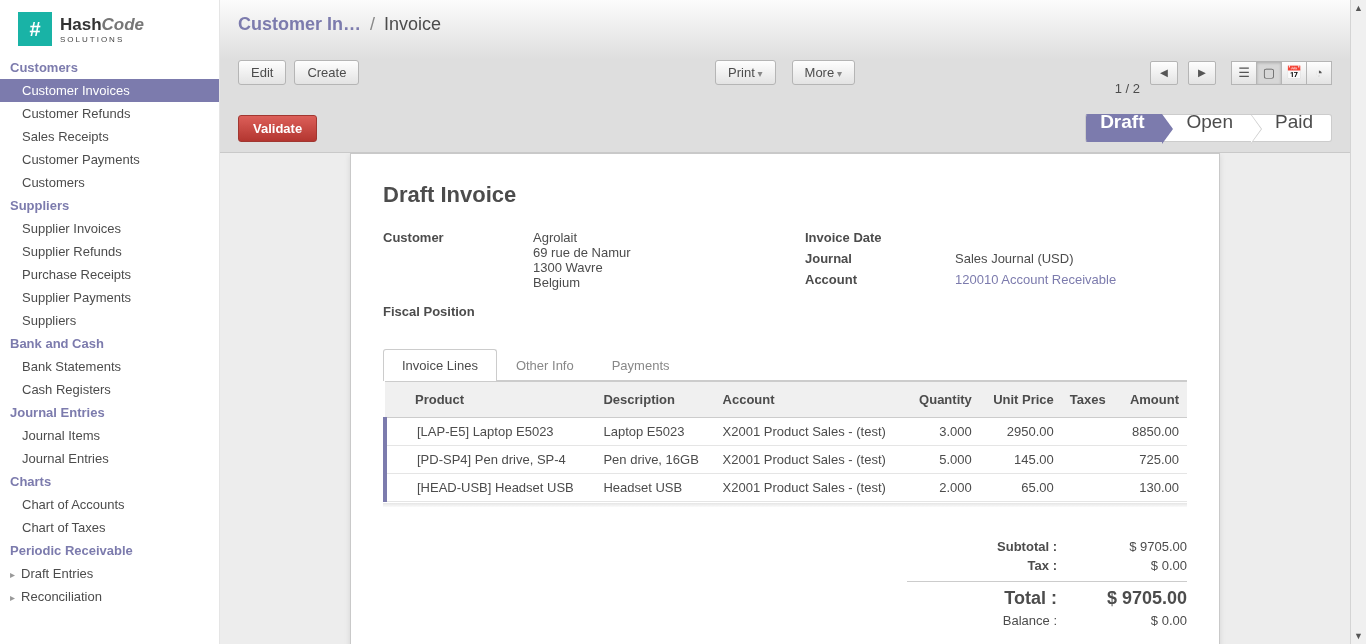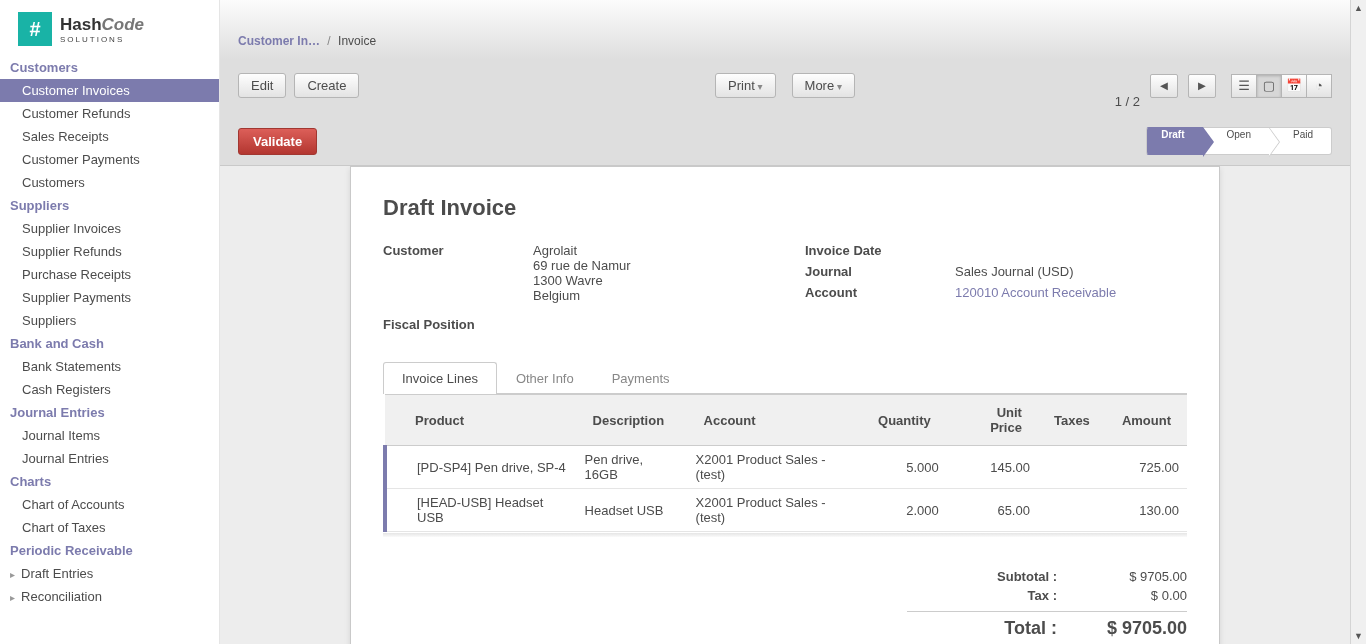--- a/index.html
+++ b/index.html
@@ -15,38 +15,38 @@
 .logo-main { font-size: 17px; font-weight: 600; color: #333; }
 .logo-main .gray { color: #777; font-style: italic; }
 .logo-sub { font-size: 8px; letter-spacing: 2px; color: #444; }
 .nav-group-title { color: #7c7bad; font-size: 13px; font-weight: bold; padding: 4px 10px; cursor: pointer; }
 .nav-item { padding: 4px 10px 4px 22px; color: #4c4c4c; cursor: pointer; }
 .nav-item.active { background: #7c7bad; color: #fff; }
 .nav-item.expand { padding-left: 10px; color: #4c4c4c; }
 .nav-item.expand::before { content: "▸"; color: #999; font-size: 10px; margin-right: 6px; }
 .main { flex: 1; display: flex; flex-direction: column; background: linear-gradient(to bottom, #fcfcfc 0, #dedede 60px); position: relative; margin-right: 16px; }
 .header { padding: 14px 18px 0; }
-.breadcrumb { font-size: 12px; color: #7c7bad; font-weight: bold; margin-bottom: 14px; margin-top: 20px; }
+.breadcrumb { font-size: 18px; color: #7c7bad; font-weight: bold; margin-bottom: 14px; }
 .breadcrumb .sep { color: #888; font-weight: normal; margin: 0 4px; }
 .breadcrumb .current { color: #4c4c4c; font-weight: normal; }
 .toolbar { display: flex; align-items: center; padding: 0 18px 12px; position: relative; }
 .btn { border: 1px solid #b5b5b5; background: linear-gradient(#fefefe,#e3e3e3); padding: 4px 12px; border-radius: 3px; cursor: pointer; font-size: 13px; color: #4c4c4c; }
 .btn + .btn { margin-left: 8px; }
 .btn.drop::after { content: " ▾"; font-size: 10px; color: #888; }
 .toolbar-center { position: absolute; left: 50%; transform: translateX(-50%); display: flex; gap: 8px; }
 .toolbar-right { margin-left: auto; display: flex; align-items: center; gap: 10px; }
 .pager { color: #4c4c4c; font-size: 13px; margin-top: 32px; }
 .navbtn { width: 28px; height: 24px; border: 1px solid #b5b5b5; background: linear-gradient(#fefefe,#e3e3e3); display: inline-flex; align-items: center; justify-content: center; cursor: pointer; border-radius: 2px; color: #555; }
 .viewbtns { display: flex; }
 .viewbtn { width: 26px; height: 24px; border: 1px solid #b5b5b5; background: linear-gradient(#fefefe,#e3e3e3); display: inline-flex; align-items: center; justify-content: center; cursor: pointer; margin-left: -1px; color: #555; font-size: 13px; }
 .viewbtn.active { background: #d7d7d7; box-shadow: inset 0 1px 3px rgba(0,0,0,.2); }
 .statusbar { display: flex; align-items: center; padding: 6px 18px 10px; border-bottom: 1px solid #c9c9c9; }
 .btn-validate { background: linear-gradient(#dc5f59,#b33630); color: #fff; border: 1px solid #a13731; padding: 5px 14px; border-radius: 3px; font-weight: bold; cursor: pointer; font-size: 13px; }
 .status-steps { margin-left: auto; display: flex; height: 28px; }
-.step { position: relative; padding: 5px 18px 18px 24px; background: #fff; color: #4c4c4c; font-size: 10px; border-top: 1px solid #ccc; border-bottom: 1px solid #ccc; display: flex; align-items: center; }
+.step { position: relative; padding: 5px 18px 18px 24px; background: #fff; color: #4c4c4c; font-size: 19px; border-top: 1px solid #ccc; border-bottom: 1px solid #ccc; display: flex; align-items: center; }
 .step::after { content: ""; position: absolute; right: -10px; top: 0; width: 0; height: 0; border-top: 14px solid transparent; border-bottom: 14px solid transparent; border-left: 10px solid #fff; z-index: 2; }
 .step::before { content: ""; position: absolute; right: -11px; top: -1px; width: 0; height: 0; border-top: 15px solid transparent; border-bottom: 15px solid transparent; border-left: 11px solid #ccc; z-index: 1; }
 .step.active { background: #7c7bad; color: #fff; border-color: #7c7bad; font-weight: bold; }
 .step.active::after { border-left-color: #7c7bad; }
 .step.active::before { border-left-color: #7c7bad; }
 .step:first-child { padding-left: 14px; border-left: 1px solid #ccc; border-top-left-radius: 3px; border-bottom-left-radius: 3px; }
 .step:last-child { border-right: 1px solid #ccc; border-top-right-radius: 3px; border-bottom-right-radius: 3px; }
 .step:last-child::after, .step:last-child::before { display: none; }
 .content-wrap { flex: 1; overflow: auto; background: #ededed; padding: 0 0 20px; }
 .sheet { background: #fff; border: 1px solid #c9c9c9; margin: 0 auto; width: 870px; box-shadow: 0 2px 6px rgba(0,0,0,.1); padding: 28px 32px 20px; min-height: 480px; }
@@ -54,21 +54,21 @@
 .form-row { display: flex; gap: 40px; margin-bottom: 24px; }
 .form-col { flex: 1; }
 .field { display: flex; margin-bottom: 6px; align-items: flex-start; }
 .field-label { width: 150px; font-weight: bold; color: #4c4c4c; flex-shrink: 0; }
 .field-value { color: #4c4c4c; }
 .field-value.link { color: #7c7bad; cursor: pointer; }
 .tabs { border-bottom: 1px solid #ccc; display: flex; gap: 0; margin-bottom: 0; }
 .tab { padding: 8px 18px; color: #888; cursor: pointer; border: 1px solid transparent; border-bottom: none; margin-bottom: -1px; }
 .tab.active { color: #4c4c4c; border-color: #ccc; background: #fff; border-radius: 3px 3px 0 0; }
 .lines-table { width: 100%; border-collapse: collapse; margin-top: 0; }
-.lines-table thead th { text-align: left; padding: 10px 16px; background: #f0f0f0; border-bottom: 1px solid #ccc; font-weight: bold; color: #4c4c4c; font-size: 13px; }
+.lines-table thead th { text-align: left; padding: 10px 8px; background: #f0f0f0; border-bottom: 1px solid #ccc; font-weight: bold; color: #4c4c4c; font-size: 13px; }
 .lines-table thead th.num { text-align: right; }
 .lines-table tbody td { padding: 6px 8px; border-bottom: 1px solid #e5e5e5; color: #4c4c4c; }
 .lines-table tbody td.num { text-align: right; }
 .lines-table tbody { border-left: 4px solid #7c7bad; }
 .lines-table thead { border-top: 1px solid #ccc; }
 .totals { margin-top: 30px; display: flex; justify-content: flex-end; }
 .totals-inner { width: 280px; }
 .trow { display: flex; justify-content: space-between; padding: 2px 0; }
 .trow .tl { font-weight: bold; text-align: right; flex: 1; padding-right: 30px; }
 .trow .tv { width: 100px; text-align: right; }
@@ -202,20 +202,29 @@
                 <th>Description</th>
                 <th>Account</th>
                 <th class="num">Quantity</th>
                 <th class="num">Unit Price</th>
                 <th>Taxes</th>
                 <th class="num">Amount</th>
               </tr>
             </thead>
           <tbody id="tbody">
               <tr>
+                <td style="padding-left: 30px;">[LAP-E5] Laptop E5023</td>
+                <td>Laptop E5023</td>
+                <td>X2001 Product Sales - (test)</td>
+                <td class="num">3.000</td>
+                <td class="num">2950.00</td>
+                <td></td>
+                <td class="num">8850.00</td>
+              </tr>
+              <tr>
                 <td style="padding-left: 30px;">[PD-SP4] Pen drive, SP-4</td>
                 <td>Pen drive, 16GB</td>
                 <td>X2001 Product Sales - (test)</td>
                 <td class="num">5.000</td>
                 <td class="num">145.00</td>
                 <td></td>
                 <td class="num">725.00</td>
               </tr>
               <tr>
                 <td style="padding-left: 30px;">[HEAD-USB] Headset USB</td>

